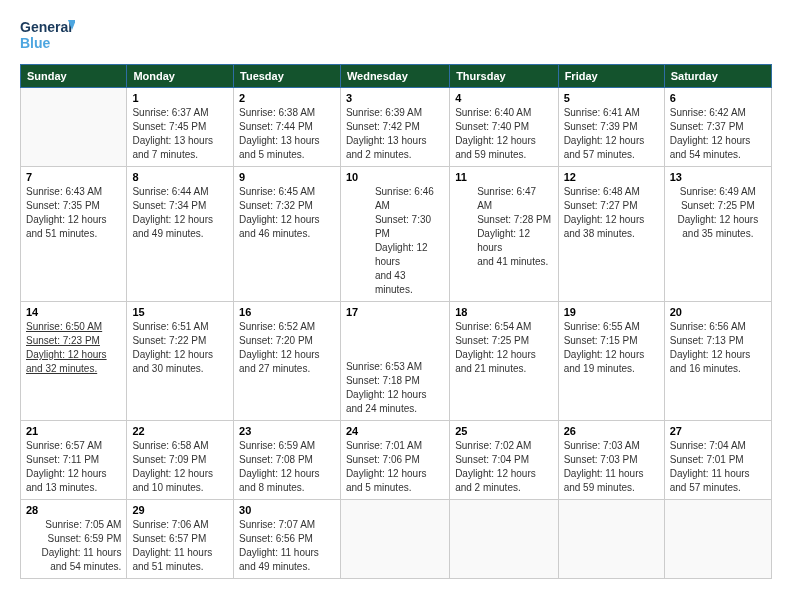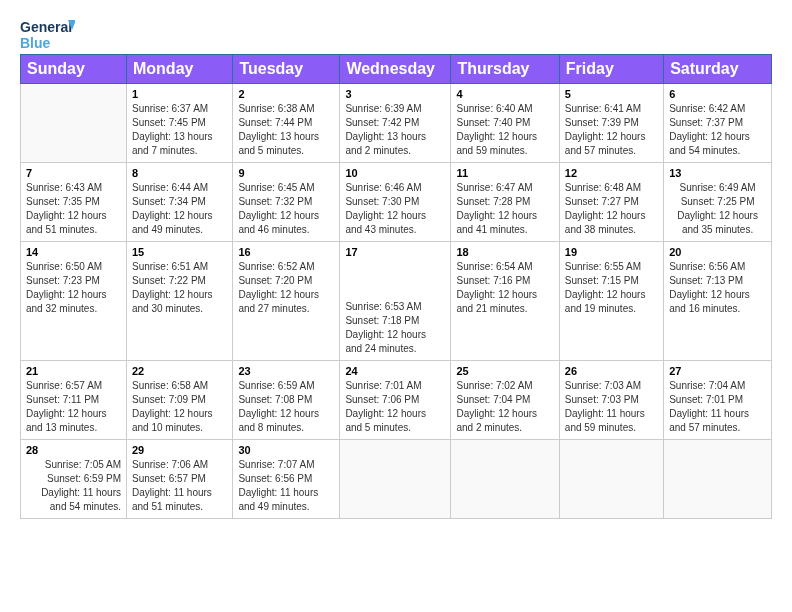--- a/index.html
+++ b/index.html
@@ -13,20 +13,21 @@
     .page {
       width: 792px;
       height: 612px;
       padding: 16px 20px;
       background: #fff;
     }
     .header {
       display: flex;
       justify-content: space-between;
       align-items: flex-start;
+      margin-bottom: 10px;
     }
     .logo {
       display: flex;
       align-items: center;
     }
     .title-section {
       text-align: right;
     }
     .main-title {
       font-size: 28px;
@@ -36,25 +37,25 @@
     .subtitle {
       font-size: 14px;
       color: #555;
     }
     table {
       width: 100%;
       border-collapse: collapse;
       font-size: 10px;
     }
     .day-header {
-      background-color: #8b5cf6;
+      background-color: #14532d;
       color: white;
       text-align: left;
       padding: 5px 6px;
-      font-size: 16px;
+      font-size: 11px;
       font-weight: bold;
     }
     td {
       border: 1px solid #ccc;
       vertical-align: top;
       padding: 4px 5px;
       width: 113px;
       min-height: 70px;
     }
     .date-num {
@@ -167,28 +168,28 @@
           </td>
           <td>
             <span class="date-num">9</span>
             <div class="cell-info" style="white-space: pre-line;">Sunrise: 6:45 AM
 Sunset: 7:32 PM
 Daylight: 12 hours
 and 46 minutes.</div>
           </td>
           <td>
             <span class="date-num">10</span>
-            <div class="cell-info" style="white-space: pre-line;">Sunrise: 6:46 AM
+            <div class="cell-info" style="white-space: pre-line; margin-left: 29px;">Sunrise: 6:46 AM
 Sunset: 7:30 PM
 Daylight: 12 hours
 and 43 minutes.</div>
           </td>
           <td>
             <span class="date-num">11</span>
-            <div class="cell-info" style="white-space: pre-line;">Sunrise: 6:47 AM
+            <div class="cell-info" style="white-space: pre-line; margin-left: 22px;">Sunrise: 6:47 AM
 Sunset: 7:28 PM
 Daylight: 12 hours
 and 41 minutes.</div>
           </td>
           <td>
             <span class="date-num">12</span>
             <div class="cell-info" style="white-space: pre-line;">Sunrise: 6:48 AM
 Sunset: 7:27 PM
 Daylight: 12 hours
 and 38 minutes.</div>
@@ -197,21 +198,21 @@
             <span class="date-num">13</span>
             <div class="cell-info" style="white-space: pre-line; text-align: center;">Sunrise: 6:49 AM
 Sunset: 7:25 PM
 Daylight: 12 hours
 and 35 minutes.</div>
           </td>
         </tr>
         <tr>
           <td>
             <span class="date-num">14</span>
-            <div class="cell-info" style="white-space: pre-line;">Sunrise: 6:50 AM
+            <div class="cell-info" style="white-space: pre-line; text-decoration: underline;">Sunrise: 6:50 AM
 Sunset: 7:23 PM
 Daylight: 12 hours
 and 32 minutes.</div>
           </td>
           <td>
             <span class="date-num">15</span>
             <div class="cell-info" style="white-space: pre-line;">Sunrise: 6:51 AM
 Sunset: 7:22 PM
 Daylight: 12 hours
 and 30 minutes.</div>
@@ -226,21 +227,21 @@
           <td>
             <span class="date-num">17</span>
             <div class="cell-info" style="white-space: pre-line; margin-top: 42px;">Sunrise: 6:53 AM
 Sunset: 7:18 PM
 Daylight: 12 hours
 and 24 minutes.</div>
           </td>
           <td>
             <span class="date-num">18</span>
             <div class="cell-info" style="white-space: pre-line;">Sunrise: 6:54 AM
-Sunset: 7:16 PM
+Sunset: 7:25 PM
 Daylight: 12 hours
 and 21 minutes.</div>
           </td>
           <td>
             <span class="date-num">19</span>
             <div class="cell-info" style="white-space: pre-line;">Sunrise: 6:55 AM
 Sunset: 7:15 PM
 Daylight: 12 hours
 and 19 minutes.</div>
           </td>

